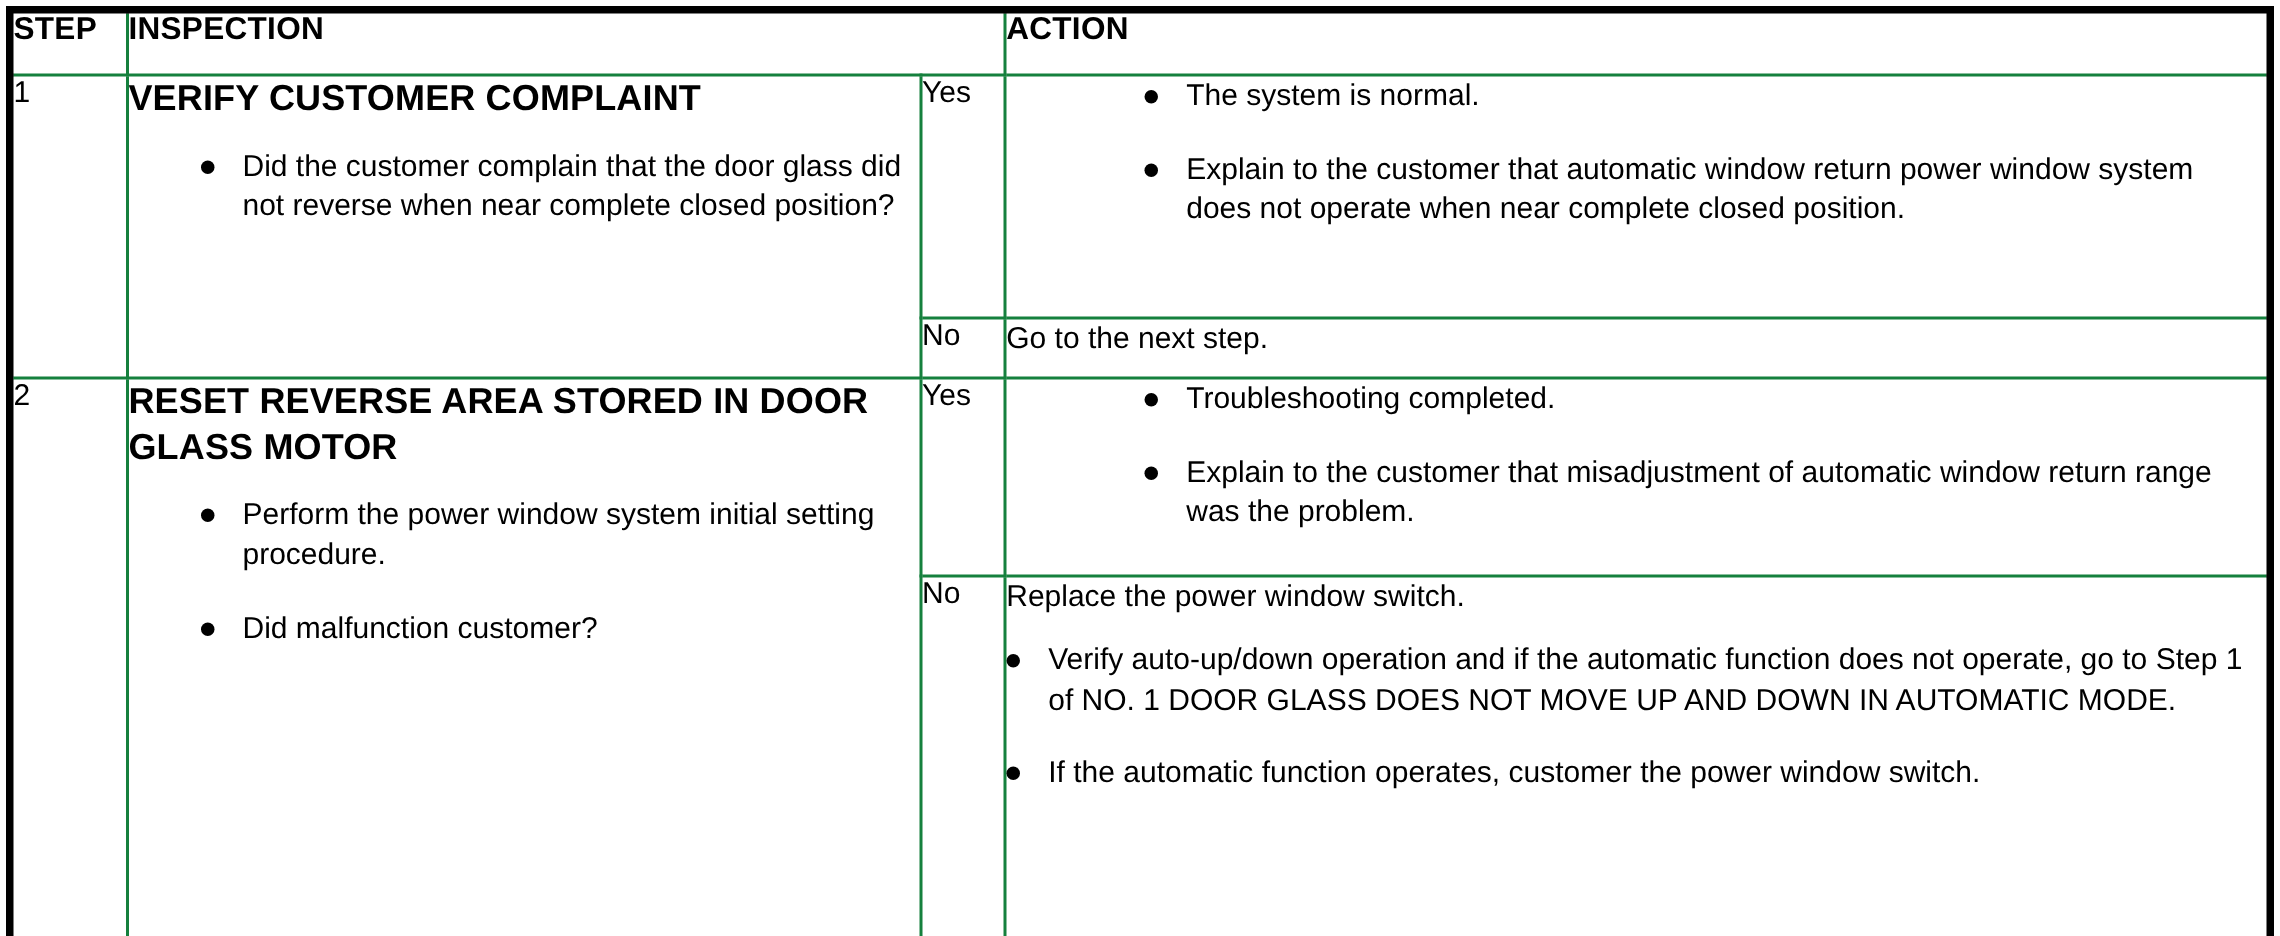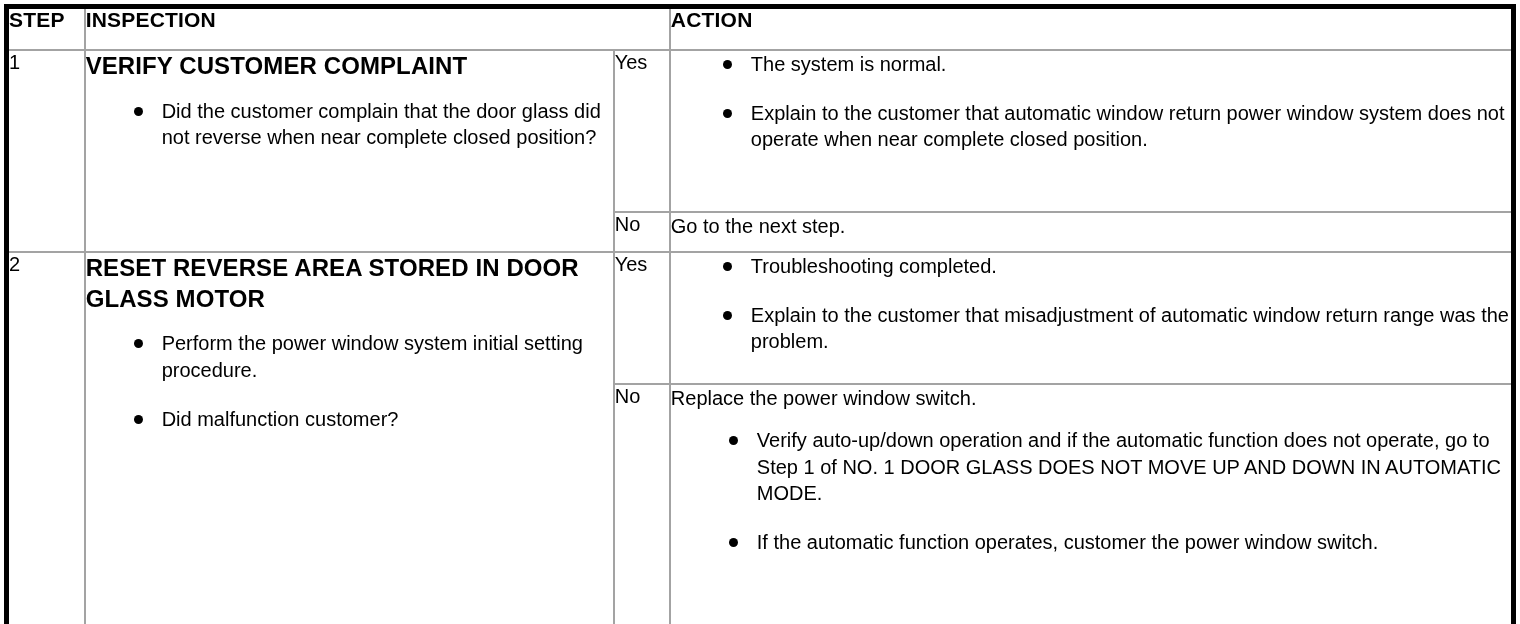--- a/index.html
+++ b/index.html
@@ -26,21 +26,21 @@
   table.ts-table {
     border-collapse: collapse;
     table-layout: fixed;
     width: 1512px;
     margin: 4px;
     border: 5px solid #000;
   }
 
   table.ts-table td,
   table.ts-table th {
-    border: 2px solid #a3a3a3;
+    border: 2px solid #15803d;
     vertical-align: top;
     padding: 0;
     background: #fff;
   }
 
   
   col.c-step   { width: 78px;  }
   col.c-insp   { width: 528px; }
   col.c-yn     { width: 56px;  }
   col.c-action { width: 842px; }
@@ -102,22 +102,22 @@
     margin: 0;
   }
 
   
   ul.blist {
     list-style: none;
     margin: 0;
     padding: 0;
   }
   ul.blist.insp-list { margin-top: 16px; padding-left: 48px; }
-  ul.blist.act-list  { margin-top: 0;    padding-left: 52px; }
-  ul.blist.act-sub   { margin-top: 16px; padding-left: 58px; }
+  ul.blist.act-list  { margin-top: 0;    padding-left: 92px; }
+  ul.blist.act-sub   { margin-top: 16px; }
 
   ul.blist > li {
     position: relative;
     margin: 0 0 22px 0;
     padding-left: 28px;
     font-size: 20px;
     line-height: 1.33;
   }
   ul.blist > li:last-child { margin-bottom: 0; }
 

